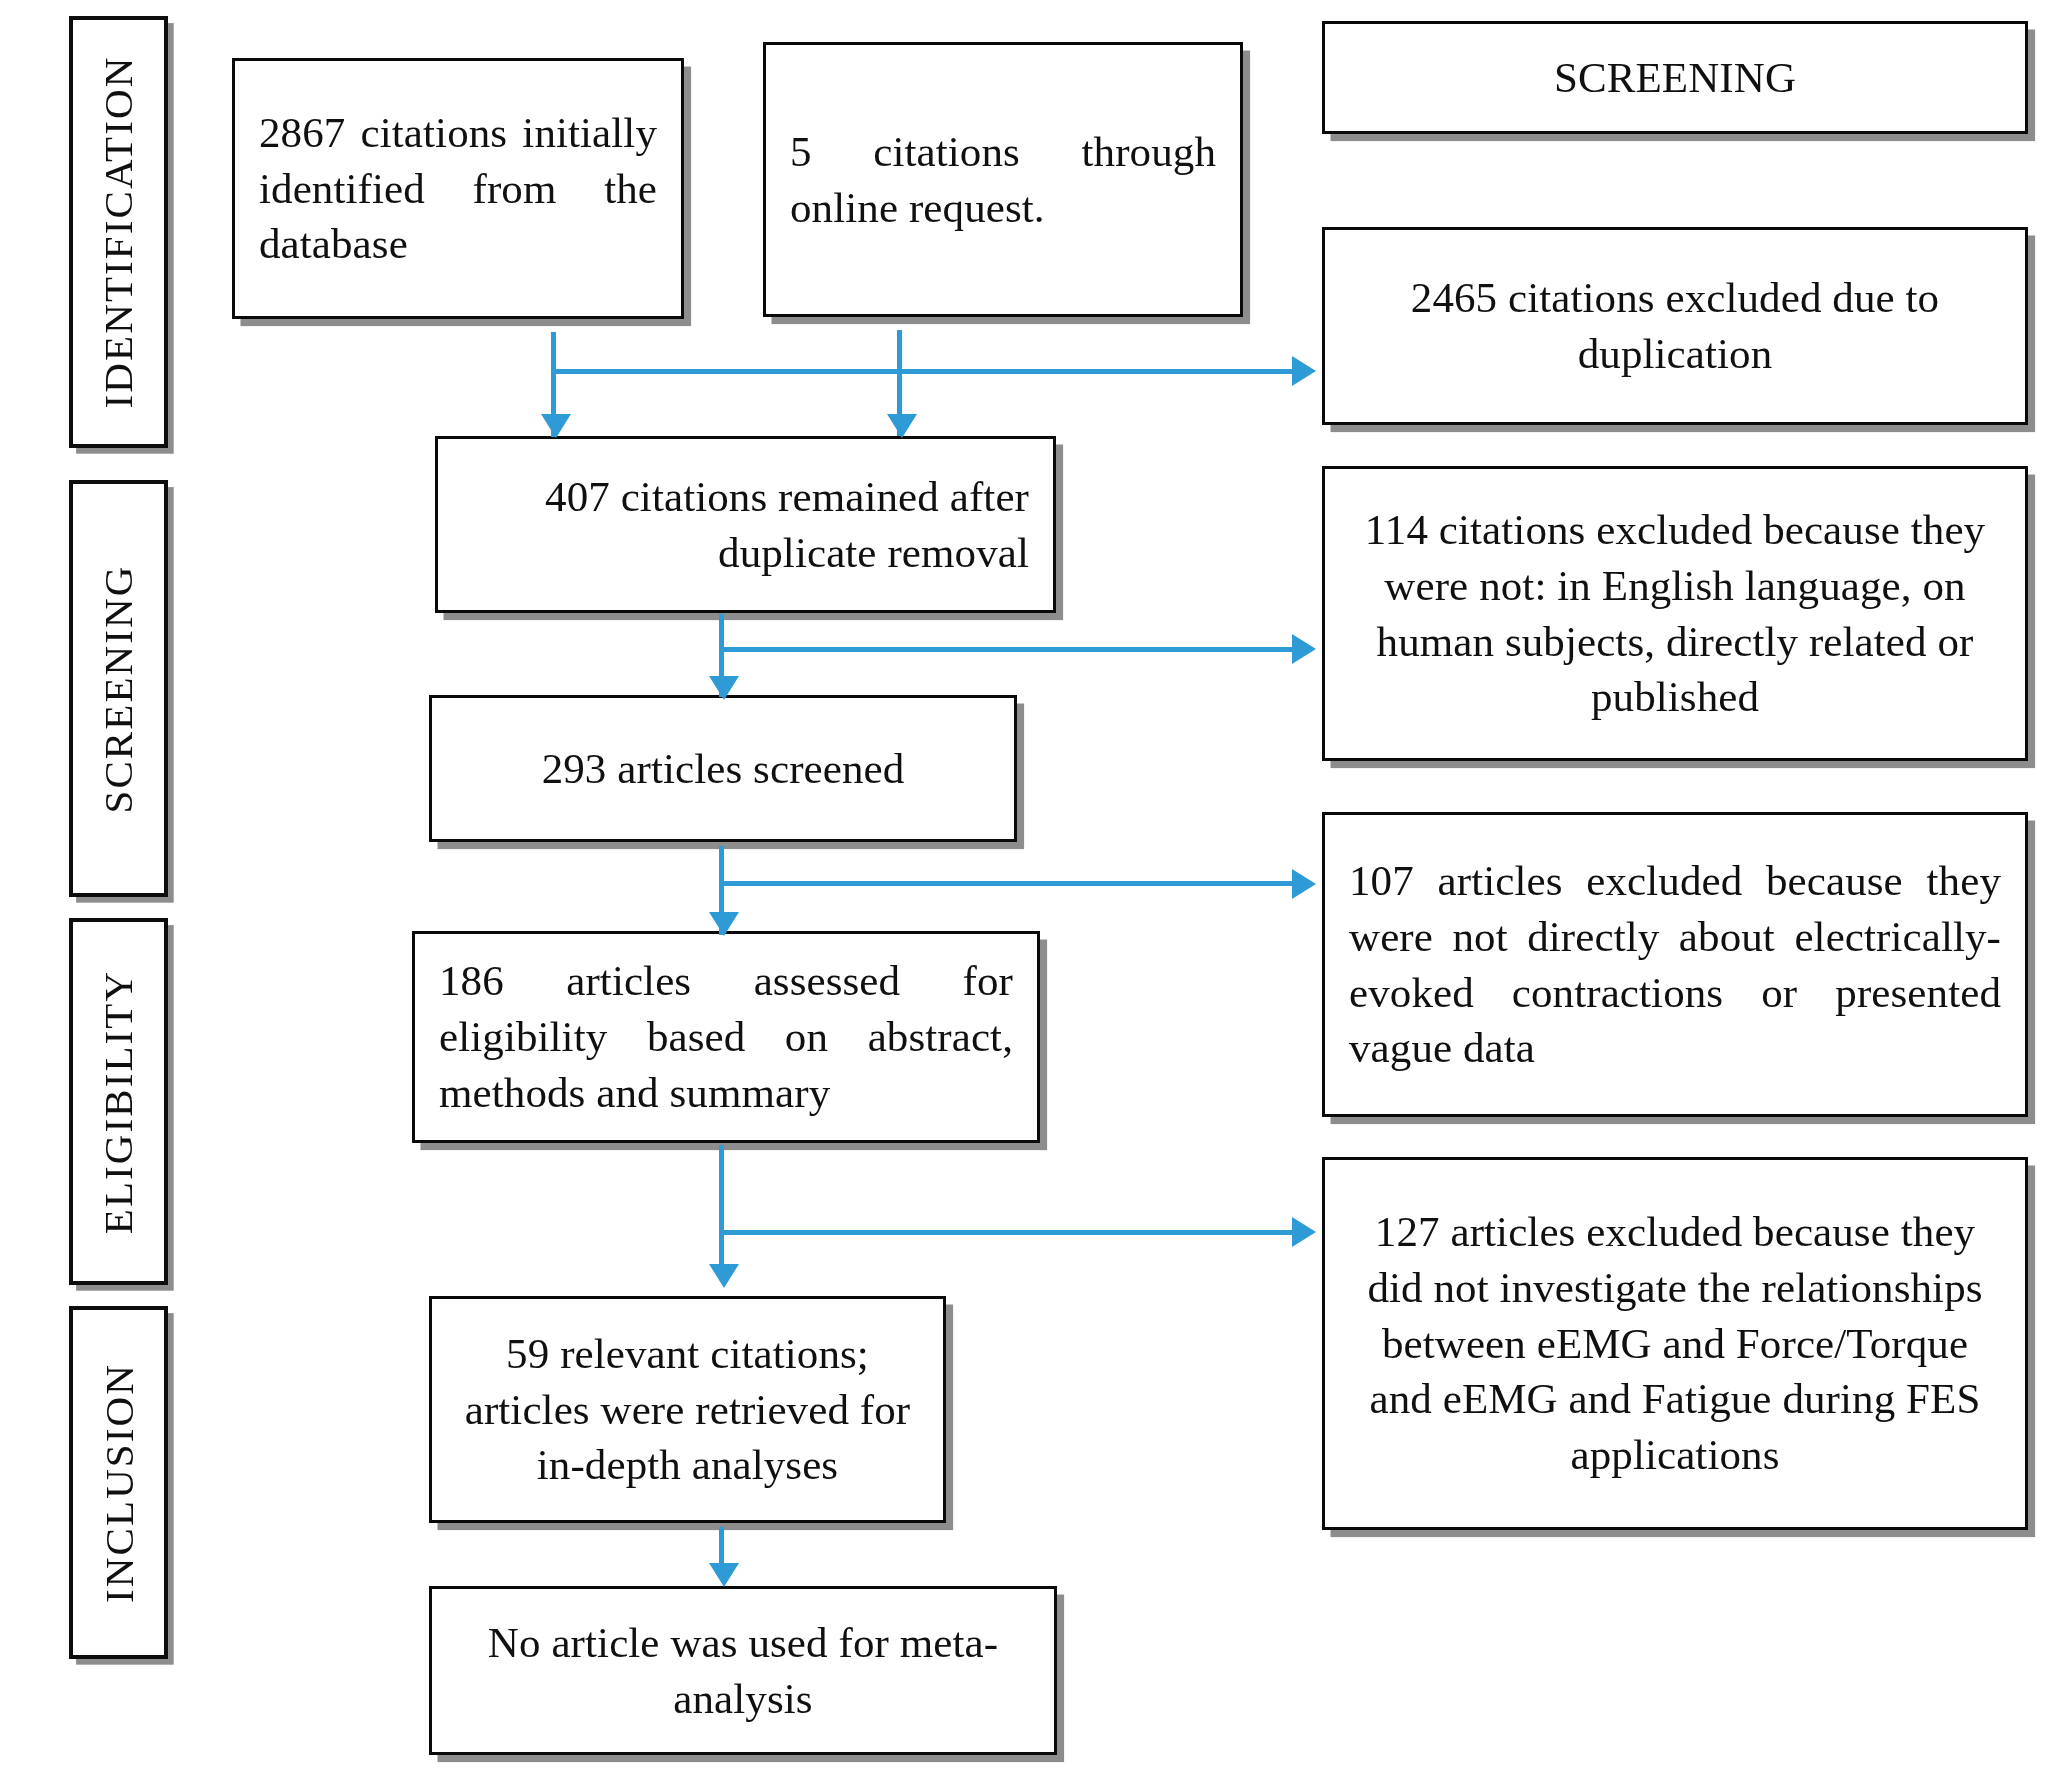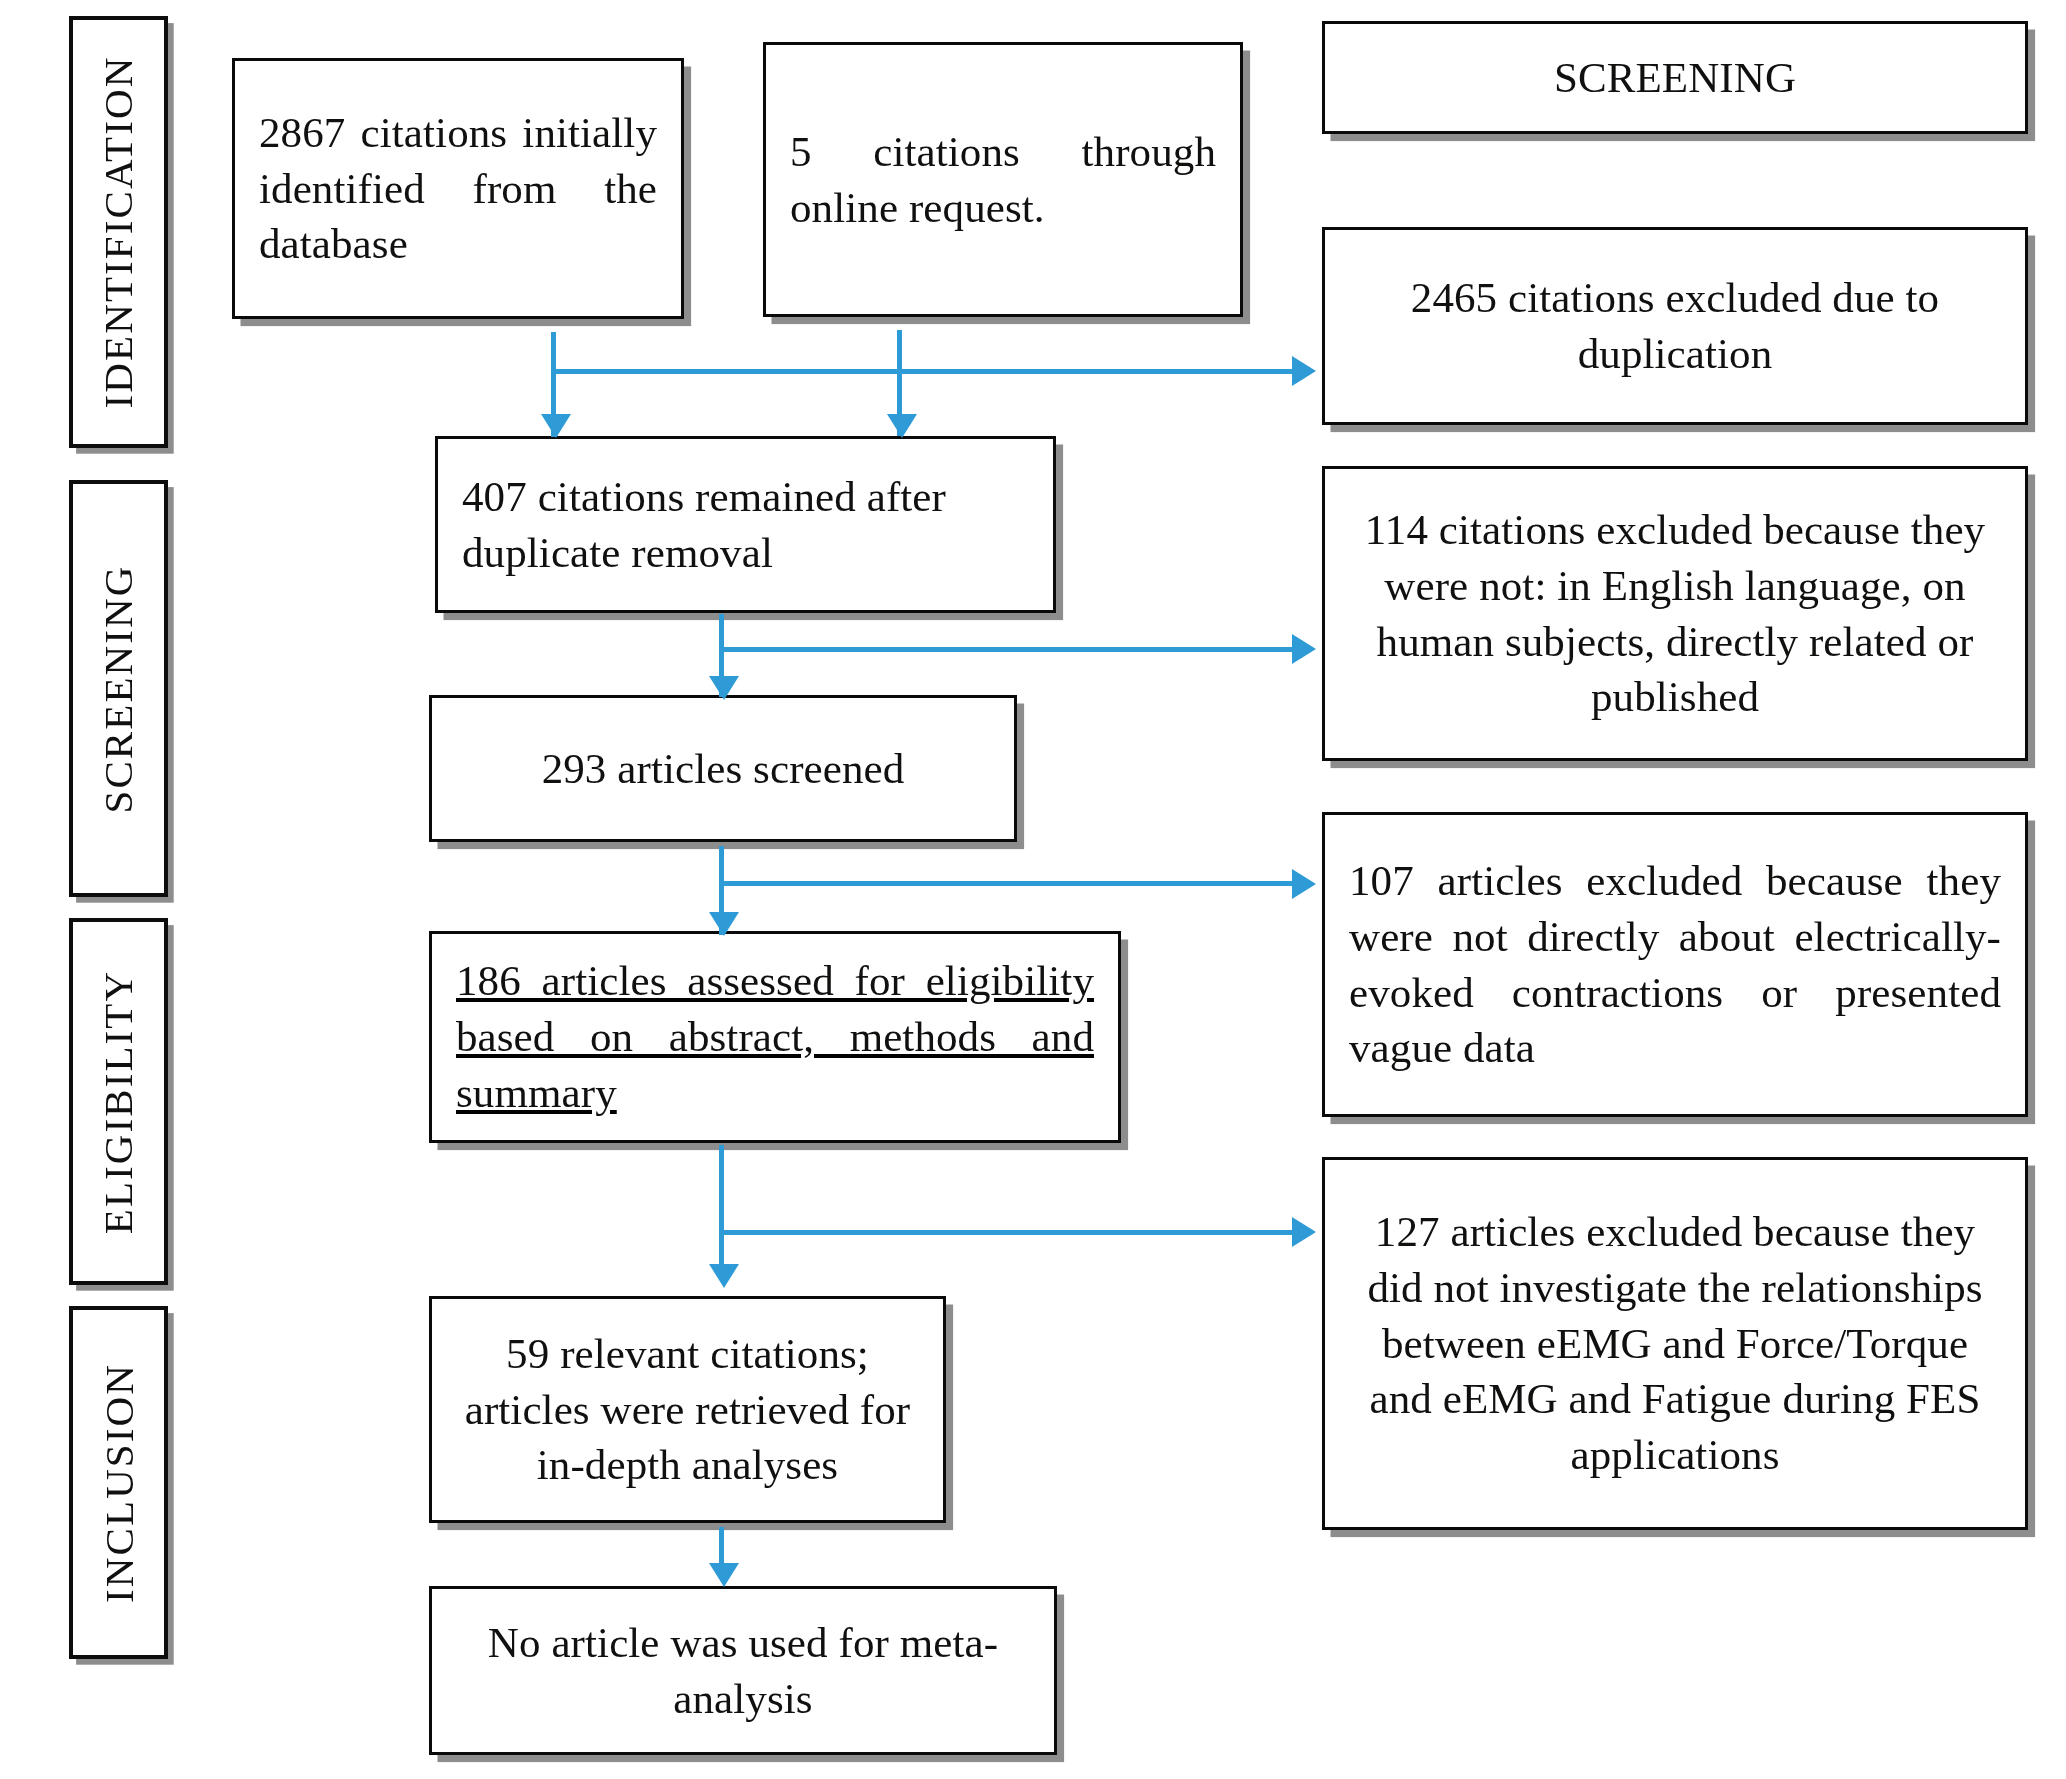--- a/index.html
+++ b/index.html
@@ -23,21 +23,21 @@
   .wbox .txt {
     width: 100%;
     padding: 0 24px;
     font-size: 43px;
     line-height: 1.30;
     color: #10100f;
     letter-spacing: 0.1px;
   }
   .txt.just   { text-align: justify; text-align-last: left; }
   .txt.center { text-align: center; }
-  .txt.left   { text-align: left; }
+  .txt.left   { text-align: right; }
 
   
   .phase {
     position: absolute;
     background:#ffffff;
     border: 4.2px solid #0d0d0d;
     box-shadow: 6.4px 6.4px 0 -0.7px #8d8d8d;
     display:flex; align-items:center; justify-content:center;
   }
   .phase .vlabel {
@@ -114,21 +114,21 @@
   </div>
 
   <div class="wbox" style="left:435px; top:436px; width:621px; height:177px;">
     <div class="txt left">407 citations remained after duplicate removal</div>
   </div>
 
   <div class="wbox" style="left:429px; top:695px; width:588px; height:147px;">
     <div class="txt center">293 articles screened</div>
   </div>
 
-  <div class="wbox" style="left:429px; top:931px; width:692px; height:212px;text-decoration:underline;">
+  <div class="wbox" style="left:412px; top:931px; width:628px; height:212px;">
     <div class="txt just">186 articles assessed for eligibility based on abstract, methods and summary</div>
   </div>
 
   <div class="wbox" style="left:429px; top:1296px; width:517px; height:227px;">
     <div class="txt center">59 relevant citations; articles were retrieved for in-depth analyses</div>
   </div>
 
   <div class="wbox" style="left:429px; top:1586px; width:628px; height:169px;">
     <div class="txt center">No article was used for meta-analysis</div>
   </div>

